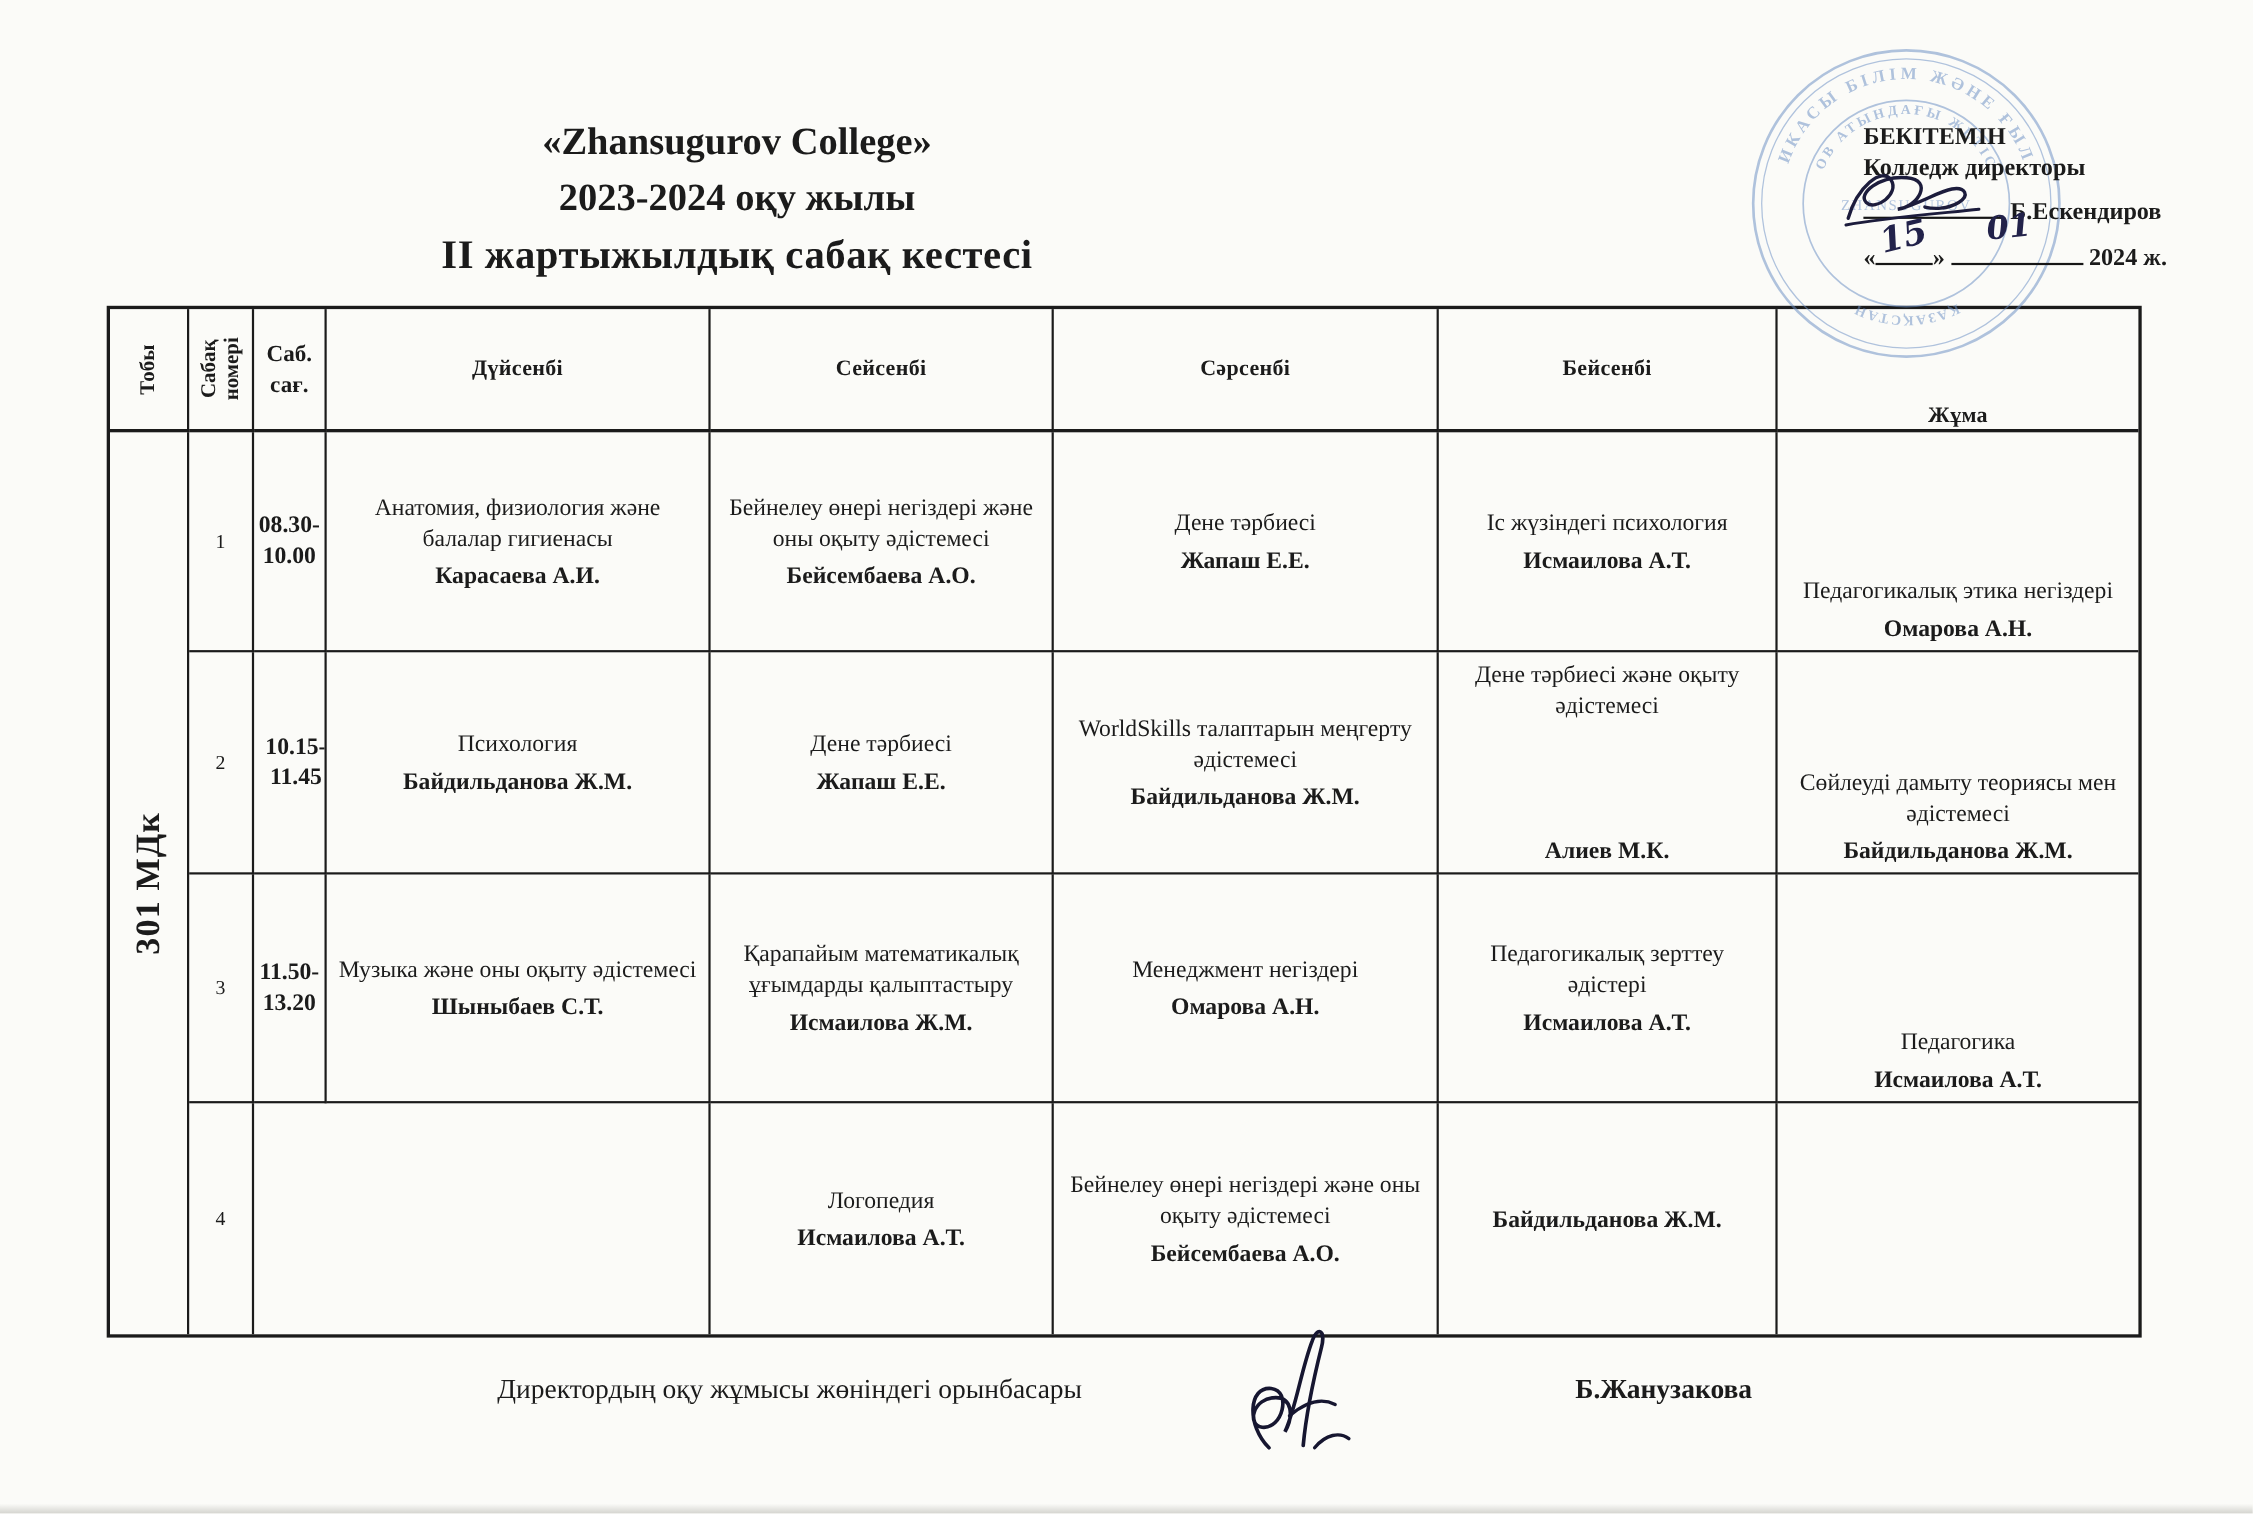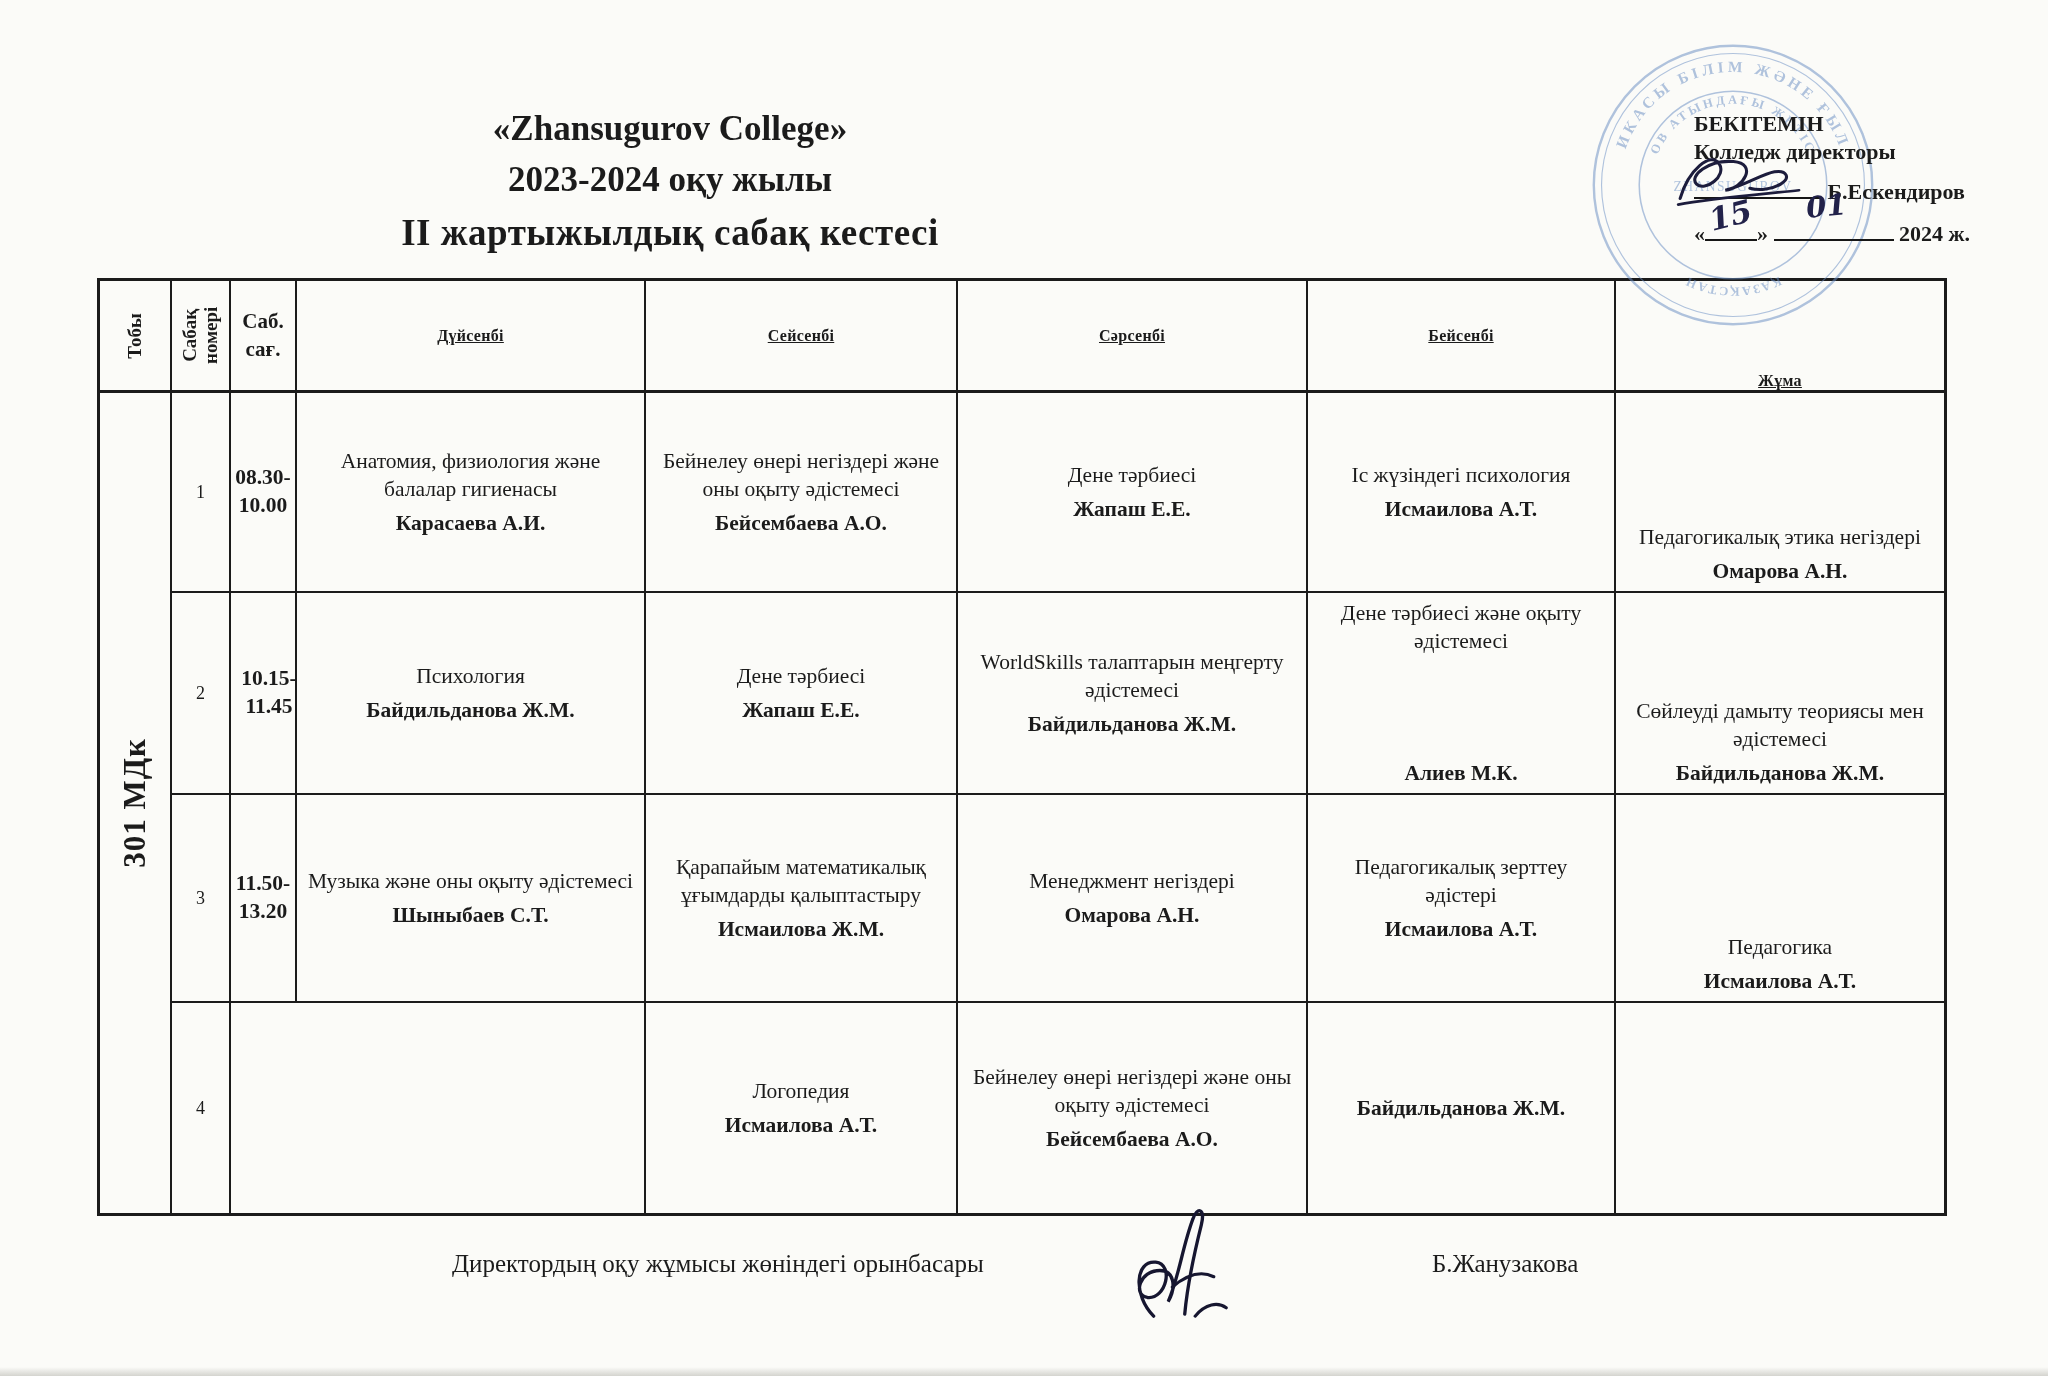--- a/index.html
+++ b/index.html
@@ -49,31 +49,31 @@
   .c{border-right:2px solid #1b1b1b;border-bottom:2px solid #1b1b1b;
      display:flex;flex-direction:column;align-items:center;justify-content:center;
      box-sizing:border-box;overflow:hidden;}
   .hc{border-bottom:3px solid #1b1b1b;font-weight:bold;}
   .lastcol{border-right:none;justify-content:flex-end;}
   .lastrow{border-bottom:none;}
   .vrot{transform:rotate(-90deg);white-space:nowrap;font-weight:bold;text-align:center;}
   .vh{font-size:19px;}
   .vh2{font-size:19px;line-height:1.12;}
   .hc2{font-size:21px;line-height:1.3;text-align:center;}
-  .dayhdr{font-size:16px;letter-spacing:.3px;text-decoration:underline;}
+  .dayhdr{font-size:20px;letter-spacing:.3px;}
   .glabel{font-size:31px;letter-spacing:1px;}
   .num{font-size:18px;}
   .time{font-weight:bold;font-size:21.5px;line-height:1.3;}
   .day{padding:6px 10px;font-size:21.5px;line-height:1.32;text-align:center;}
   .subject{margin-bottom:5px;}
   .teacher{font-weight:bold;}
 
   
   .footline{position:absolute;left:452px;top:1250px;font-size:25px;z-index:2;}
-  .footname{position:absolute;left:1432px;top:1250px;font-size:25px;z-index:2;}
+  .footname{position:absolute;left:1432px;top:1250px;font-size:25px;z-index:2;font-weight:bold;}
   .depsig{position:absolute;left:1112px;top:1200px;width:160px;height:140px;z-index:3;}
 </style>
 </head>
 <body>
 
 <div class="page">
 
   <div class="titleblock">
     <div class="t1">«Zhansugurov College»</div>
     <div class="t2">2023-2024 оқу жылы</div>

